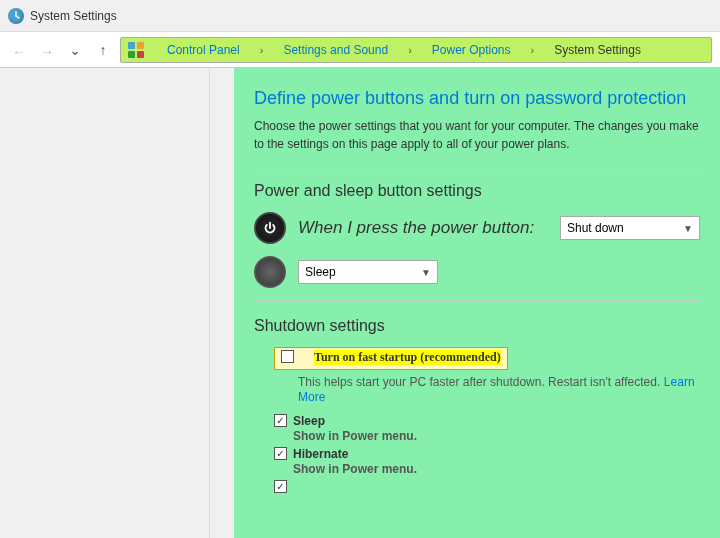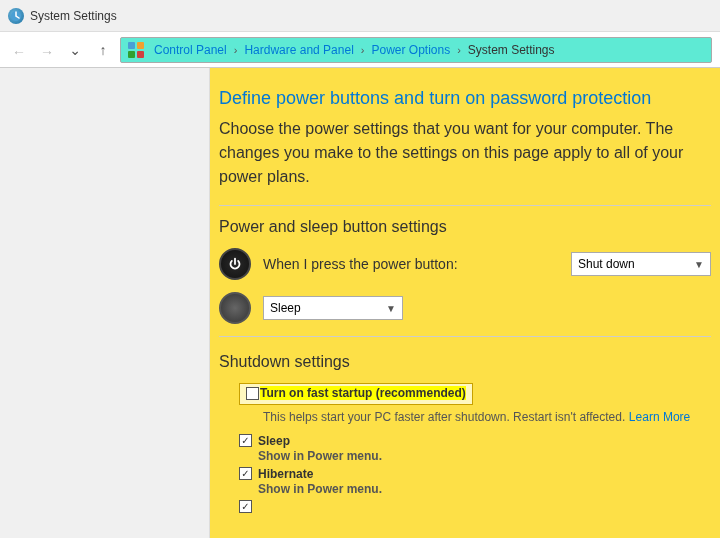--- a/index.html
+++ b/index.html
@@ -54,26 +54,26 @@
       color: #555;
       font-size: 14px;
       border-radius: 2px;
     }
     .nav-btn.disabled { color: #bbb; cursor: default; }
 
     .breadcrumb {
       display: flex;
       align-items: center;
       flex: 1;
-      background: #5eead4;
+      background: #bef264;
       border: 1px solid #aaa;
       height: 26px;
       padding: 0 6px;
       border-radius: 2px;
-      gap: 5px;
+      gap: 18px;
     }
     .breadcrumb-icon {
       width: 18px; height: 18px;
       margin-right: 4px;
     }
     .breadcrumb-item {
       color: #0078d7;
       cursor: pointer;
       font-size: 12px;
     }
@@ -97,34 +97,35 @@
     .left-panel {
       width: 210px;
       background: #f0f0f0;
       border-right: 1px solid #ddd;
       padding: 8px 0;
     }
 
     
     .content-area {
       flex: 1;
-      background: #fde047;
-      padding: 20px 9px;
+      background: #86efac;
+      padding: 20px 20px;
       overflow-y: auto;
+      margin-left: 24px;
     }
 
     .page-title {
       color: #0078d7;
       font-size: 18px;
       font-weight: 400;
       margin-bottom: 8px;
     }
 
     .page-description {
-      font-size: 16px;
+      font-size: 12px;
       color: #333;
       line-height: 1.5;
       margin-bottom: 16px;
       max-width: 480px;
     }
 
     .section-divider {
       border: none;
       border-top: 1px solid #ccc;
       margin: 0 0 12px 0;
@@ -160,23 +161,24 @@
     .power-icon-sleep {
       background: radial-gradient(circle, #666, #333);
       border: 2px solid #555;
     }
     .power-icon svg {
       width: 18px;
       height: 18px;
     }
 
     .power-label {
-      font-size: 14px;
+      font-size: 17px;
       color: #333;
       flex: 1;
+      font-style: italic;
     }
 
     .dropdown {
       width: 140px;
       height: 24px;
       border: 1px solid #aaa;
       background: white;
       font-size: 12px;
       display: flex;
       align-items: center;
@@ -258,21 +260,21 @@
   <div class="breadcrumb">
 
     <svg class="breadcrumb-icon" viewBox="0 0 18 18">
       <rect x="1" y="1" width="7" height="7" fill="#4a9fd4" rx="1"></rect>
       <rect x="10" y="1" width="7" height="7" fill="#f0a030" rx="1"></rect>
       <rect x="1" y="10" width="7" height="7" fill="#30a030" rx="1"></rect>
       <rect x="10" y="10" width="7" height="7" fill="#d04040" rx="1"></rect>
     </svg>
     <span class="breadcrumb-item">Control Panel</span>
     <span class="breadcrumb-separator">›</span>
-    <span class="breadcrumb-item">Hardware and Panel</span>
+    <span class="breadcrumb-item">Settings and Sound</span>
     <span class="breadcrumb-separator">›</span>
     <span class="breadcrumb-item">Power Options</span>
     <span class="breadcrumb-separator">›</span>
     <span class="breadcrumb-current">System Settings</span>
   </div>
 </div>
 
 <div class="main-layout">
 
   <div class="left-panel"></div>
@@ -309,21 +311,21 @@
         <span>Sleep</span>
         <span class="dropdown-arrow">▼</span>
       </div>
     </div>
 
     <hr class="section-divider">
     <div class="section-label shutdown-section">Shutdown settings</div>
 
     <div style="display:flex; align-items:flex-start; gap:6px; margin-bottom:4px; margin-left: 20px;">
       <div style="display:inline-block; background:#fff8c0; border:1px solid #c8a000; padding: 2px 6px 4px 6px;">
-        <div style="display:flex; align-items:flex-end; gap:1px;">
+        <div style="display:flex; align-items:flex-start; gap:20px;font-family:Liberation Serif, serif;">
           <div class="checkbox" style="border:1px solid #555; background:white; width:13px; height:13px; flex-shrink:0;"></div>
           <span style="font-size:12px; font-weight:600; background:#ffff00; color:#333;">Turn on fast startup (recommended)</span>
         </div>
       </div>
     </div>
     <div style="margin-left:44px; margin-bottom:10px;">
       <span style="font-size:12px; color:#555;">This helps start your PC faster after shutdown. Restart isn't affected.</span>
       <a href="#" class="learn-more">Learn More</a>
     </div>
 

